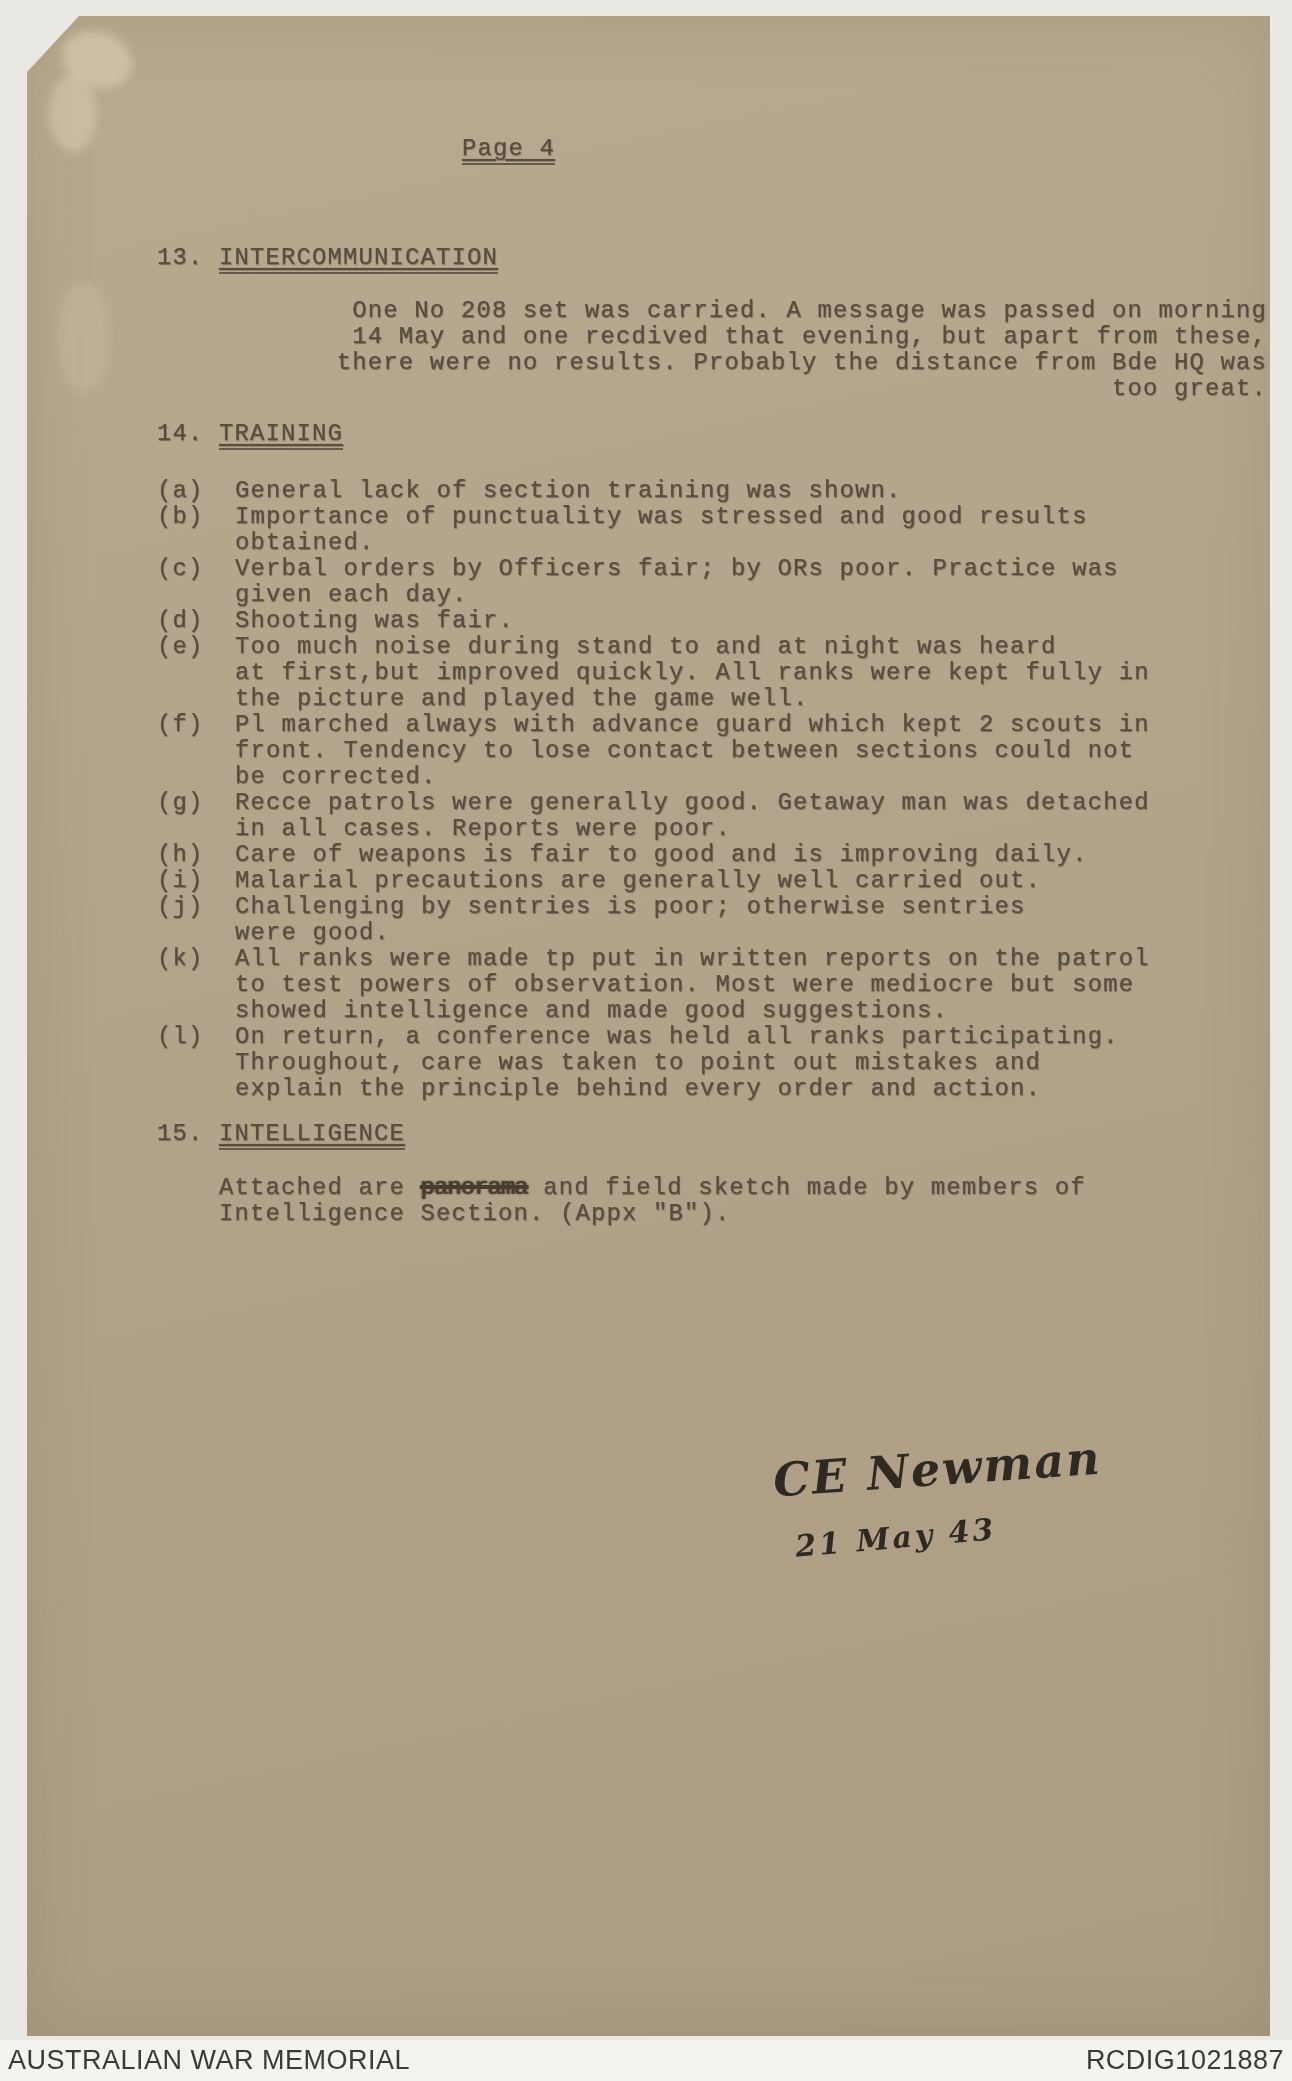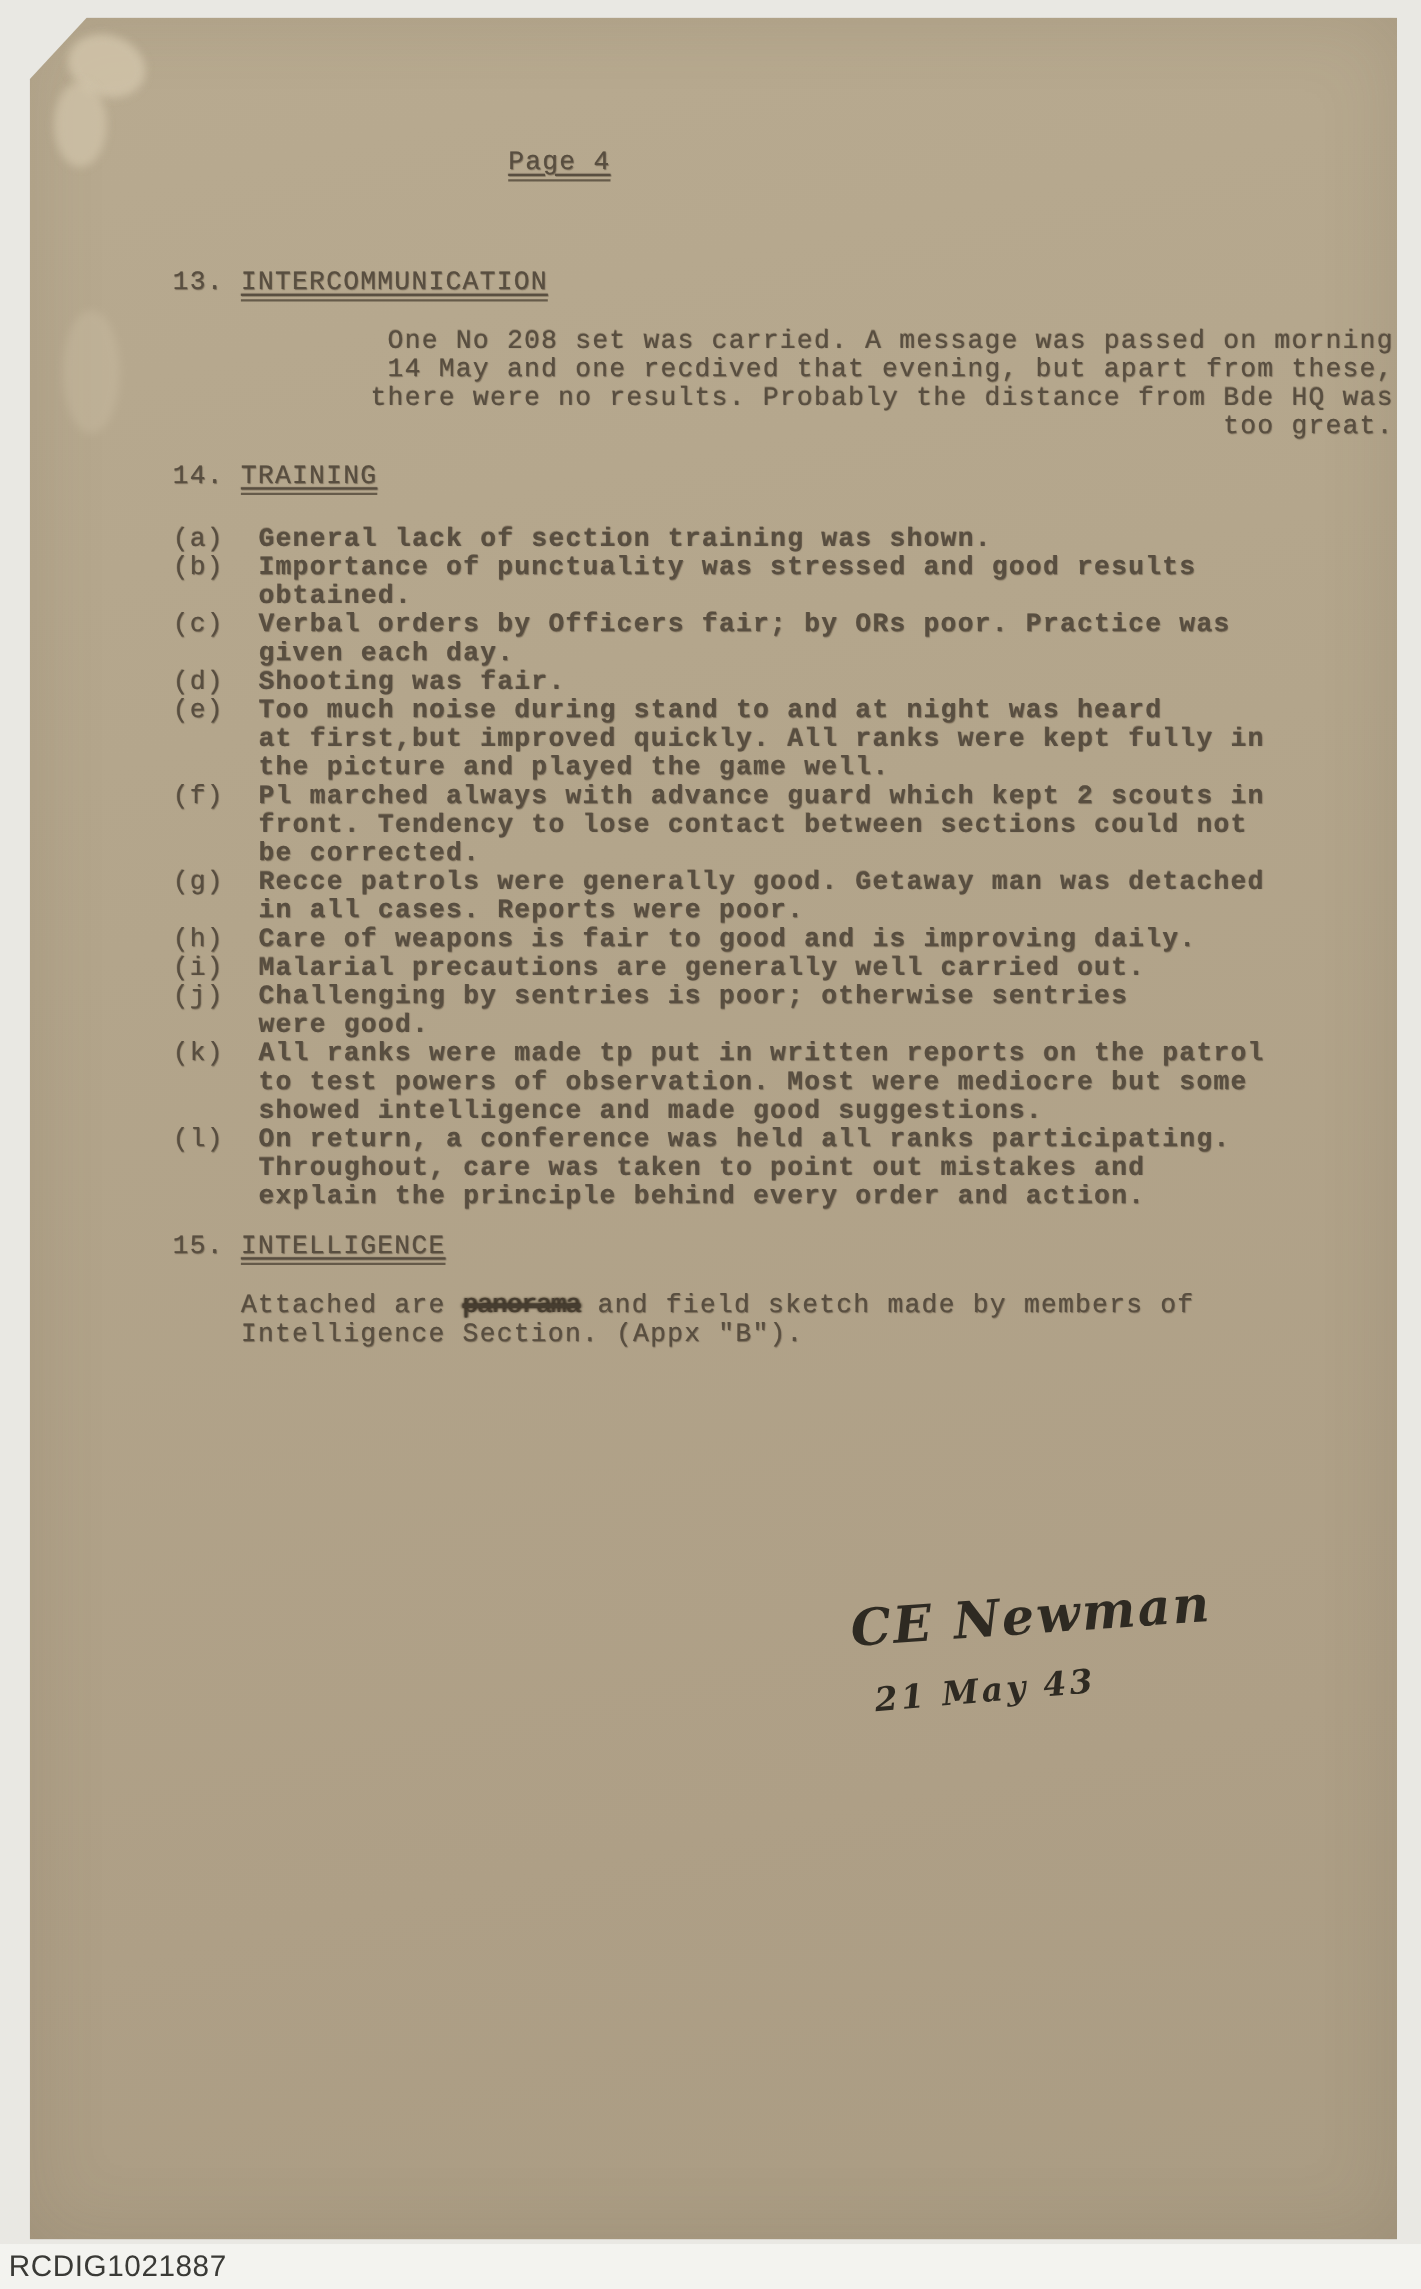--- a/index.html
+++ b/index.html
@@ -41,21 +41,21 @@
   .sec-head{white-space:pre;}
   .sec-num{display:inline-block;width:62px;}
   .sec-13 .para{margin-top:27px;text-align:right;}
   .sec-13{margin-bottom:19px;}
   .sec-14 .items{margin-top:31px;}
   .sec-14{margin-bottom:19px;}
   .sec-15 .para{margin-top:28px;}
   .para{padding-left:62px;}
   .item{display:flex;}
   .marker{width:78px;flex:none;}
-  .item-lines{flex:1;font-weight:bold;}
+  .item-lines{flex:1;}
   .strike{
     text-decoration:line-through;
     text-decoration-thickness:4px;
     letter-spacing:-1px;
     color:#463d30;
     text-shadow:1px 0 1.5px rgba(60,50,38,.8), -1px 0 1.5px rgba(60,50,38,.8);
   }
   
   .handwriting{
     font-family:"DejaVu Serif","Liberation Serif",serif;
@@ -95,14 +95,15 @@
     <span class="ul">Page 4</span>
   </div>
 
   <div class="doc tw" id="doc-sections"><div class="section sec-13"><div class="sec-head"><span class="sec-num">13.</span><span class="sec-title ul">INTERCOMMUNICATION</span></div><div class="para"><div class="line"><span>One No 208 set was carried. A message was passed on morning</span></div><div class="line"><span>14 May and one recdived that evening, but apart from these,</span></div><div class="line"><span>there were no results. Probably the distance from Bde HQ was</span></div><div class="line"><span>too great.</span></div></div></div><div class="section sec-14"><div class="sec-head"><span class="sec-num">14.</span><span class="sec-title ul">TRAINING</span></div><div class="items"><div class="item"><span class="marker">(a)</span><div class="item-lines"><div class="line">General lack of section training was shown.</div></div></div><div class="item"><span class="marker">(b)</span><div class="item-lines"><div class="line">Importance of punctuality was stressed and good results</div><div class="line">obtained.</div></div></div><div class="item"><span class="marker">(c)</span><div class="item-lines"><div class="line">Verbal orders by Officers fair; by ORs poor. Practice was</div><div class="line">given each day.</div></div></div><div class="item"><span class="marker">(d)</span><div class="item-lines"><div class="line">Shooting was fair.</div></div></div><div class="item"><span class="marker">(e)</span><div class="item-lines"><div class="line">Too much noise during stand to and at night was heard</div><div class="line">at first,but improved quickly. All ranks were kept fully in</div><div class="line">the picture and played the game well.</div></div></div><div class="item"><span class="marker">(f)</span><div class="item-lines"><div class="line">Pl marched always with advance guard which kept 2 scouts in</div><div class="line">front. Tendency to lose contact between sections could not</div><div class="line">be corrected.</div></div></div><div class="item"><span class="marker">(g)</span><div class="item-lines"><div class="line">Recce patrols were generally good. Getaway man was detached</div><div class="line">in all cases. Reports were poor.</div></div></div><div class="item"><span class="marker">(h)</span><div class="item-lines"><div class="line">Care of weapons is fair to good and is improving daily.</div></div></div><div class="item"><span class="marker">(i)</span><div class="item-lines"><div class="line">Malarial precautions are generally well carried out.</div></div></div><div class="item"><span class="marker">(j)</span><div class="item-lines"><div class="line">Challenging by sentries is poor; otherwise sentries</div><div class="line">were good.</div></div></div><div class="item"><span class="marker">(k)</span><div class="item-lines"><div class="line">All ranks were made tp put in written reports on the patrol</div><div class="line">to test powers of observation. Most were mediocre but some</div><div class="line">showed intelligence and made good suggestions.</div></div></div><div class="item"><span class="marker">(l)</span><div class="item-lines"><div class="line">On return, a conference was held all ranks participating.</div><div class="line">Throughout, care was taken to point out mistakes and</div><div class="line">explain the principle behind every order and action.</div></div></div></div></div><div class="section sec-15"><div class="sec-head"><span class="sec-num">15.</span><span class="sec-title ul">INTELLIGENCE</span></div><div class="para"><div class="line"><span>Attached are </span><span class="strike">panorama</span><span> and field sketch made by members of</span></div><div class="line"><span>Intelligence Section. (Appx "B").</span></div></div></div></div>
 
   <div class="handwriting sig-name">CE Newman</div>
   <div class="handwriting sig-date">21 May 43</div>
 </div>
 
 <div class="footer">
+  <span>AUSTRALIAN WAR MEMORIAL</span>
   <span>RCDIG1021887</span>
 </div>
 
 </body></html>

